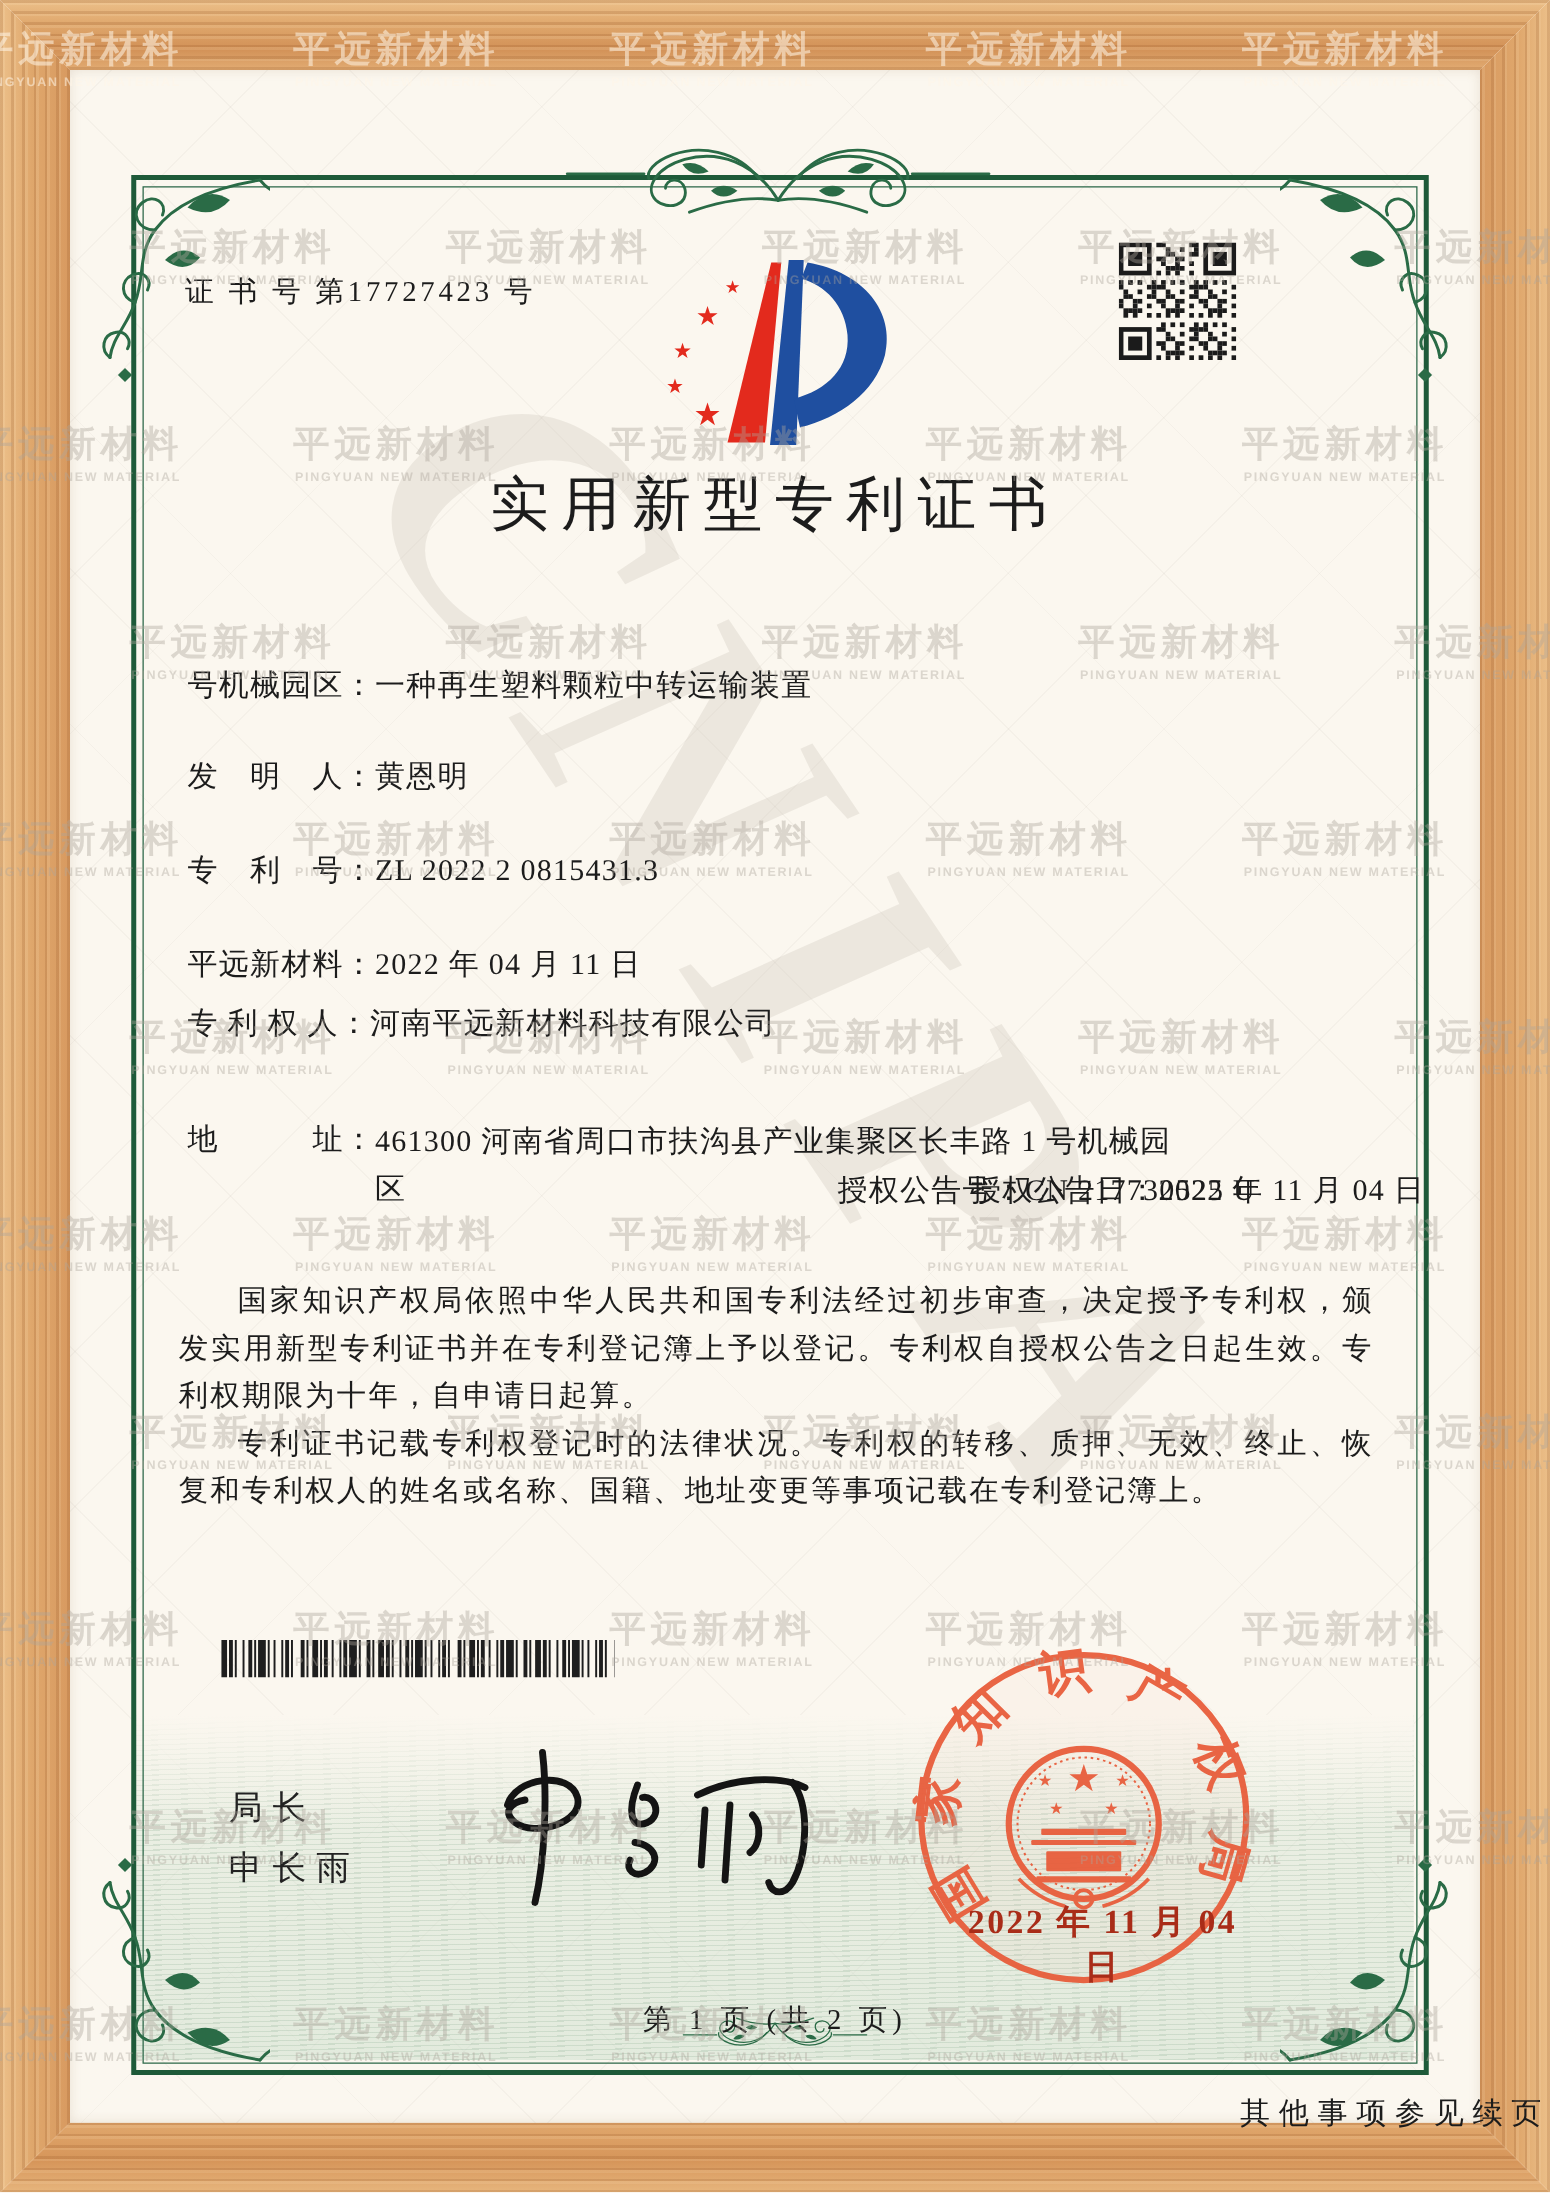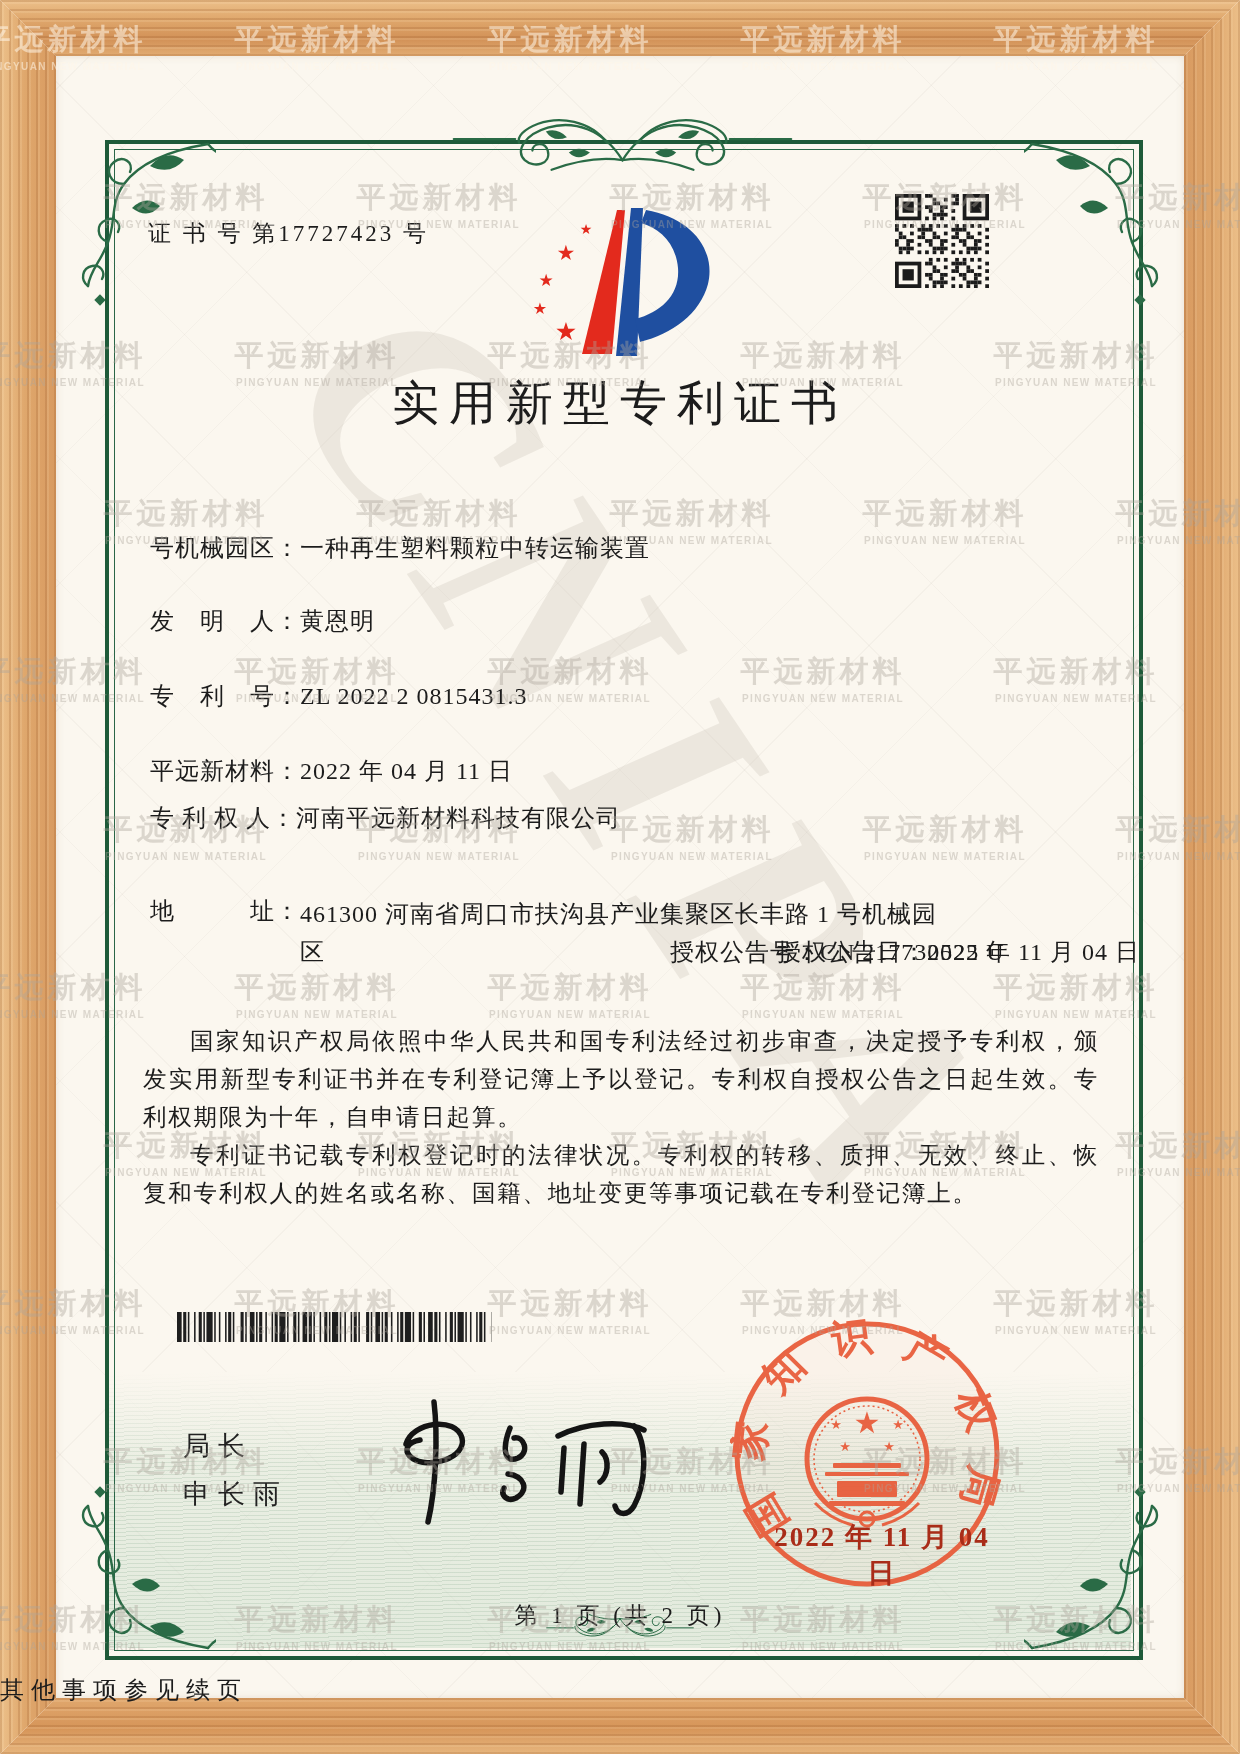--- a/index.html
+++ b/index.html
@@ -69,21 +69,21 @@
   .barcode{left:177px;top:1312px;z-index:5;}
   .director{left:183px;top:1428px;font-family:"Liberation Sans","DejaVu Sans",sans-serif;
     font-size:27px;letter-spacing:8px;color:#222;}
   .director2{left:183px;top:1476px;font-family:"Liberation Sans","DejaVu Sans",sans-serif;
     font-size:27px;letter-spacing:8px;color:#222;}
   .signature{left:372px;top:1392px;z-index:5;}
   .seal{left:730px;top:1317px;z-index:6;opacity:.93;}
   .seal-date{left:760px;top:1519px;width:244px;text-align:center;z-index:7;
     font-size:27px;font-weight:600;letter-spacing:2px;color:#a92c18;}
   .page-footer{left:0;top:1600px;width:1240px;text-align:center;font-size:23px;letter-spacing:4px;}
-  .bottom-note{left:0;top:1674px;width:1240px;text-align:left;font-size:24px;letter-spacing:7px;z-index:9;}
+  .bottom-note{left:0;top:1674px;width:1240px;text-align:right;font-size:24px;letter-spacing:7px;z-index:9;}
 
   
   #watermarks{position:absolute;inset:0;z-index:12;pointer-events:none;}
   .wm-tile{position:absolute;width:224px;text-align:center;color:rgba(173,164,154,.40);}
   .wm-cn{display:block;font:700 29px "Liberation Sans","DejaVu Sans",sans-serif;letter-spacing:4px;}
   .wm-en{display:block;font:700 10px "Liberation Sans","DejaVu Sans",sans-serif;letter-spacing:1.4px;margin-top:1px;}
   .wm-on-wood{color:rgba(255,246,232,.55);}
 </style>
 </head>
 <body>

